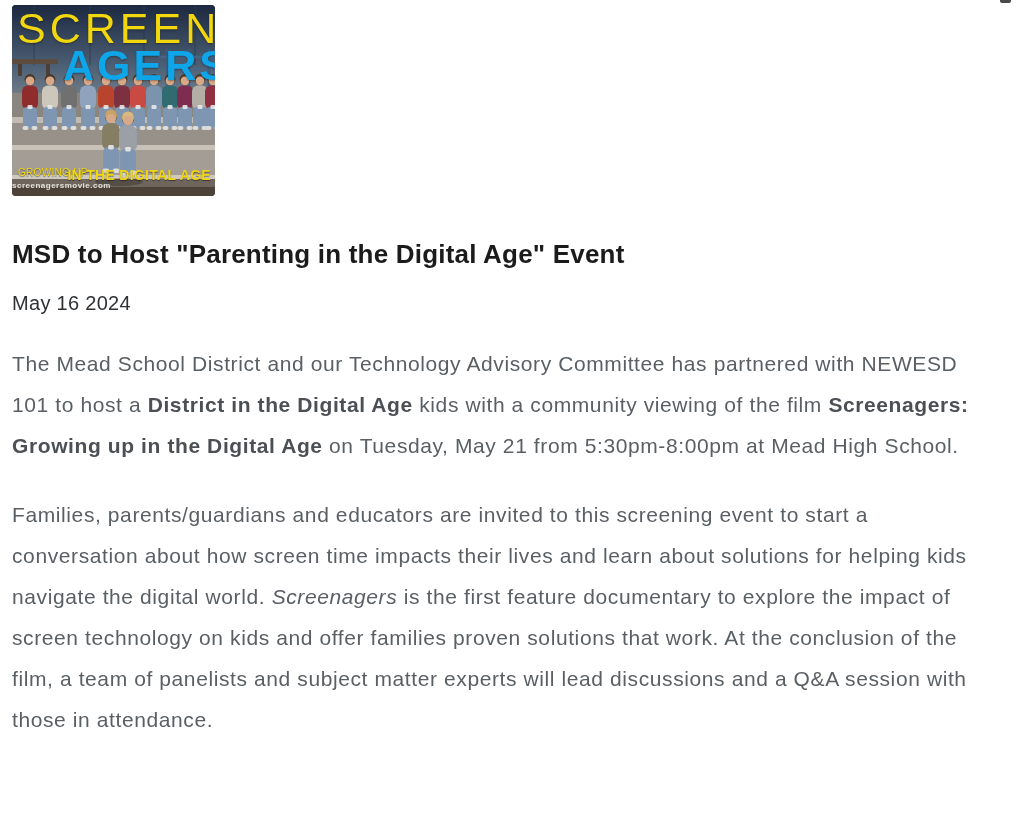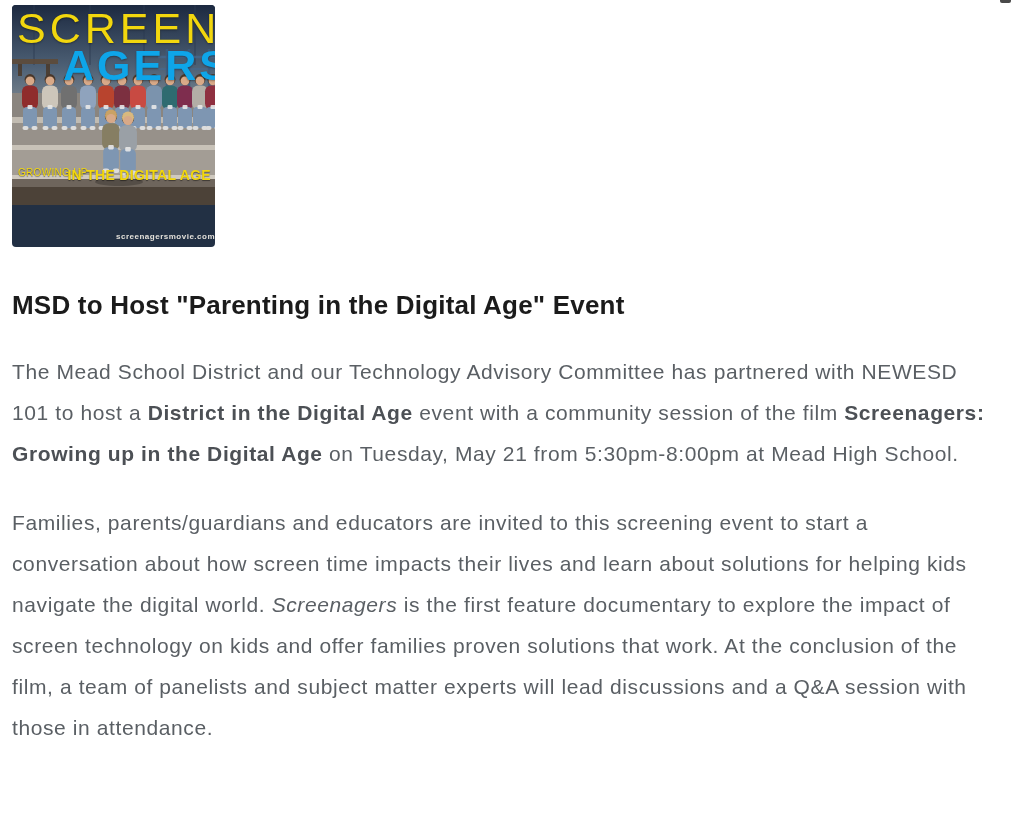--- a/index.html
+++ b/index.html
@@ -14,21 +14,21 @@
   .page {
     position: absolute;
     left: 12px;
     top: 5px;
     width: 990px;
   }
   
   .poster {
     position: relative;
     width: 203px;
-    height: 242px;
+    height: 191px;
     margin: 0;
     border-radius: 4px;
     overflow: hidden;
     background: #223044;
   }
   .poster svg { position: absolute; left: 0; top: 0; }
   .poster-screen {
     position: absolute; left: 5px; top: 2px;
     font-size: 43px; line-height: 1; font-weight: 400;
     letter-spacing: 4px; color: #f2d70e;
@@ -45,21 +45,21 @@
     font-size: 10px; font-weight: 400; color: #f2d70e;
     letter-spacing: .3px; text-shadow: 0 1px 1px rgba(0,0,0,.45);
   }
   .poster-tag-right {
     position: absolute; right: 4px; top: 162px;
     font-size: 14px; font-weight: 700; color: #f2d70e;
     letter-spacing: .3px; text-shadow: 0 1px 1px rgba(0,0,0,.45);
   }
   .poster-site {
     position: absolute; left: 0; bottom: 6px; width: 100%;
-    text-align: right; font-size: 8px; font-weight: 700;
+    text-align: left; font-size: 8px; font-weight: 700;
     color: #e3e0da; letter-spacing: .5px;
   }
   
   .article-title {
     margin: 42px 0 0 0;
     font-size: 26px;
     font-weight: 700;
     letter-spacing: .2px;
     color: #1b1b1b;
     line-height: 1.3;
@@ -166,18 +166,19 @@
 
     <div class="poster-screen">SCREEN</div>
     <div class="poster-agers">AGERS</div>
     <div class="poster-tag-left">GROWING UP</div>
     <div class="poster-tag-right">IN THE DIGITAL AGE</div>
     <div class="poster-site">screenagersmovie.com</div>
   </figure>
 
   <h1 class="article-title">MSD to Host "Parenting in the Digital Age" Event</h1>
 
+  <div class="article-date">May 16 2024</div>
 
-  <p class="body-para"><span>The Mead School District and our Technology Advisory Committee has partnered with NEWESD 101 to host a </span><strong>District in the Digital Age</strong><span> event with a community session of the film </span><strong class="bi">Screenagers: Growing up in the Digital Age</strong><span> on Tuesday, May 21 from 5:30pm-8:00pm at Mead High School.</span></p>
+  <p class="body-para"><span>The Mead School District and our Technology Advisory Committee has partnered with NEWESD 101 to host a </span><strong>District in the Digital Age</strong><span> kids with a community viewing of the film </span><strong class="bi">Screenagers: Growing up in the Digital Age</strong><span> on Tuesday, May 21 from 5:30pm-8:00pm at Mead High School.</span></p>
 
   <p class="body-para"><span>Families, parents/guardians and educators are invited to this screening event to start a conversation about how screen time impacts their lives and learn about solutions for helping kids navigate the digital world. </span><em>Screenagers</em><span> is the first feature documentary to explore the impact of screen technology on kids and offer families proven solutions that work. At the conclusion of the film, a team of panelists and subject matter experts will lead discussions and a Q&amp;A session with those in attendance.</span></p>
 
 </div>
 
 </body></html>

